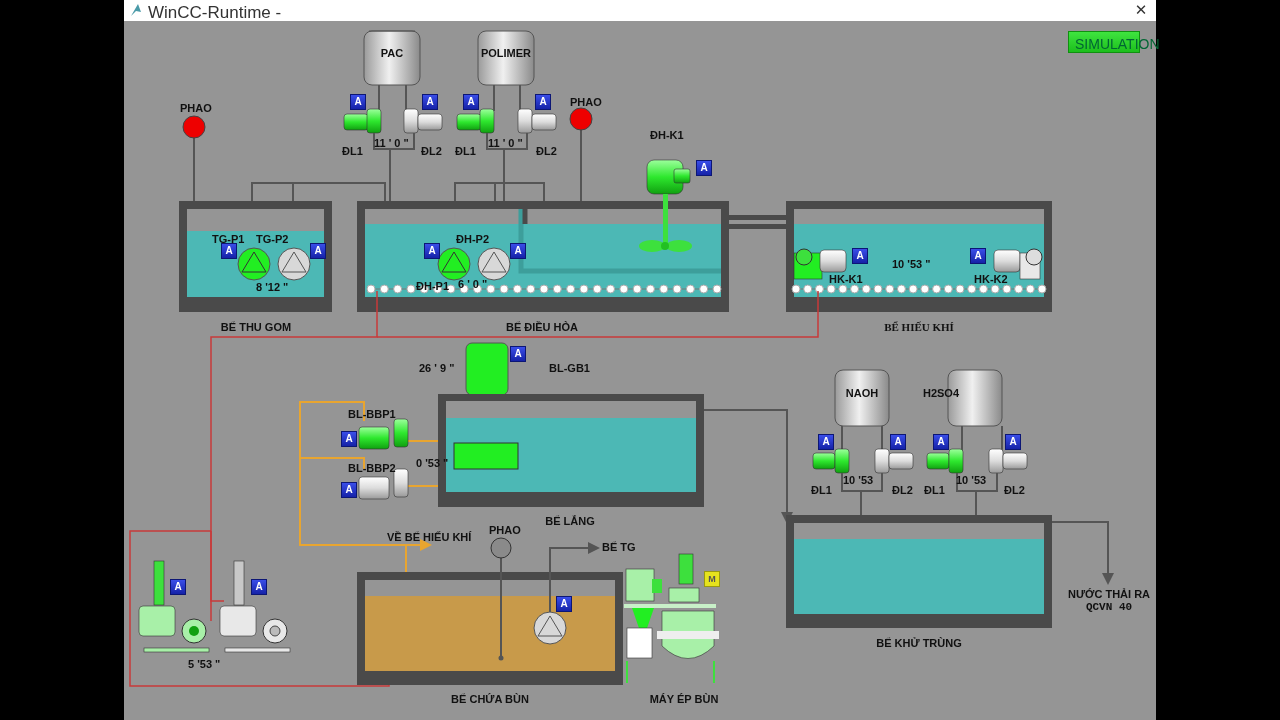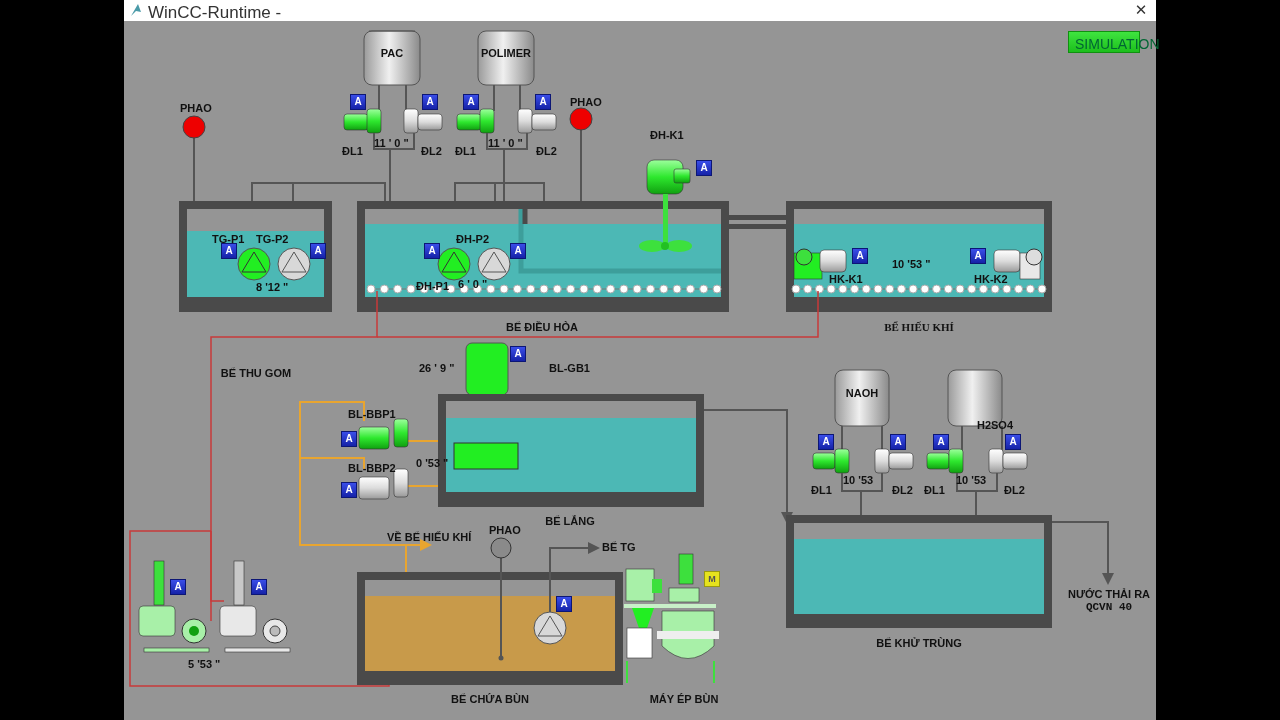--- a/index.html
+++ b/index.html
@@ -362,21 +362,21 @@
         <line x1="503" y1="640" x2="503" y2="662" stroke="#3de03d" stroke-width="2"></line>
         <line x1="590" y1="640" x2="590" y2="662" stroke="#3de03d" stroke-width="2"></line>
       </g>
     </svg>
 
     <button id="sim-btn">SIMULATION</button>
 
     <span class="lbl lbl-c" style="left:268px;top:26px;">PAC</span>
     <span class="lbl lbl-c" style="left:382px;top:26px;">POLIMER</span>
     <span class="lbl lbl-c" style="left:738px;top:366px;">NAOH</span>
-    <span class="lbl lbl-c" style="left:871px;top:366px;margin-top:32px;">H2SO4</span>
+    <span class="lbl lbl-c" style="left:817px;top:366px;">H2SO4</span>
 
     <div class="abtn" style="left:226px;top:73px;">A</div>
     <div class="abtn" style="left:298px;top:73px;">A</div>
     <div class="abtn" style="left:339px;top:73px;">A</div>
     <div class="abtn" style="left:411px;top:73px;">A</div>
 
     <span class="lbl" style="left:218px;top:124px;">ĐL1</span>
     <span class="lbl" style="left:250px;top:116px;">11 '  0 "</span>
     <span class="lbl" style="left:297px;top:124px;">ĐL2</span>
     <span class="lbl" style="left:331px;top:124px;">ĐL1</span>
@@ -387,21 +387,21 @@
     <span class="lbl" style="left:446px;top:75px;">PHAO</span>
 
     <span class="lbl" style="left:526px;top:108px;">ĐH-K1</span>
     <div class="abtn" style="left:572px;top:139px;">A</div>
 
     <span class="lbl" style="left:88px;top:212px;">TG-P1</span>
     <span class="lbl" style="left:132px;top:212px;">TG-P2</span>
     <div class="abtn" style="left:97px;top:222px;">A</div>
     <div class="abtn" style="left:186px;top:222px;">A</div>
     <span class="lbl" style="left:132px;top:260px;">8 '12 "</span>
-    <span class="lbl lbl-c" style="left:132px;top:300px;margin-top:46px;">BỂ THU GOM</span>
+    <span class="lbl lbl-c" style="left:132px;top:300px;">BỂ THU GOM</span>
 
     <span class="lbl" style="left:292px;top:212px;margin-top:47px;">ĐH-P1</span>
     <span class="lbl" style="left:332px;top:212px;">ĐH-P2</span>
     <div class="abtn" style="left:300px;top:222px;">A</div>
     <div class="abtn" style="left:386px;top:222px;">A</div>
     <span class="lbl" style="left:334px;top:257px;">6 '  0 "</span>
     <span class="lbl lbl-c" style="left:418px;top:300px;">BỂ ĐIỀU HÒA</span>
 
     <div class="abtn" style="left:728px;top:227px;">A</div>
     <div class="abtn" style="left:846px;top:227px;">A</div>

